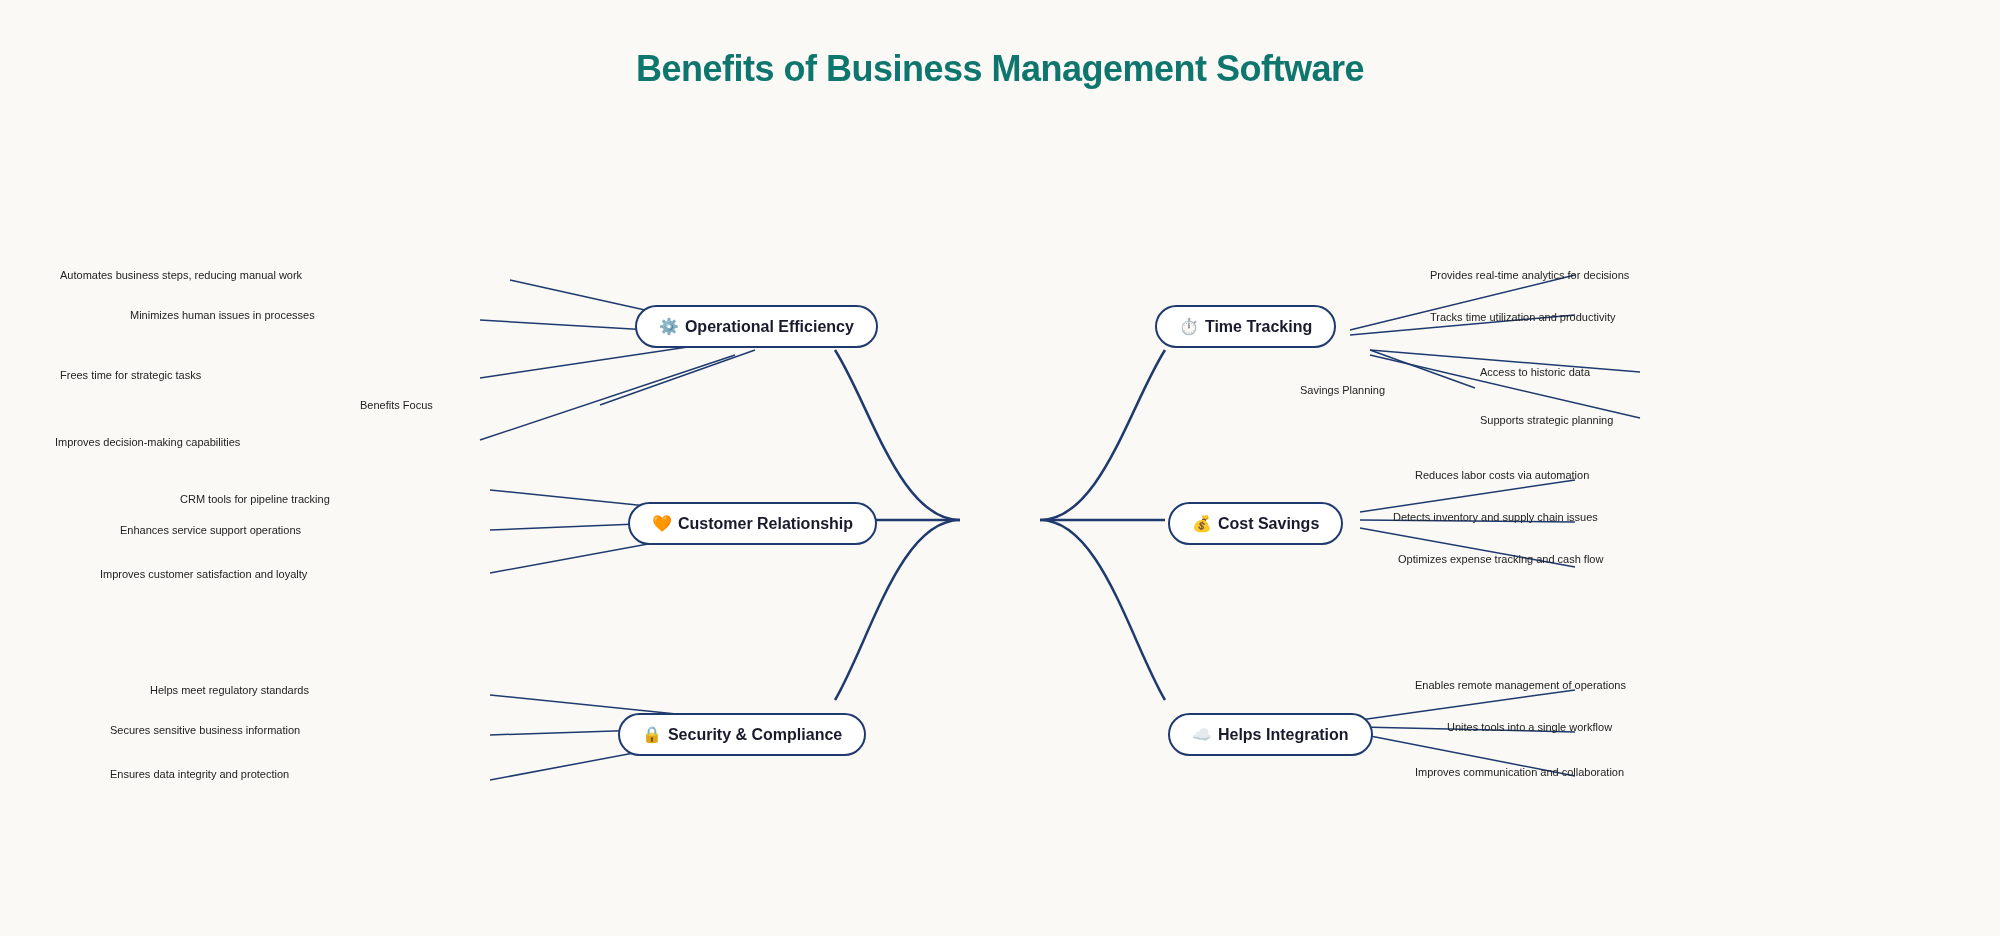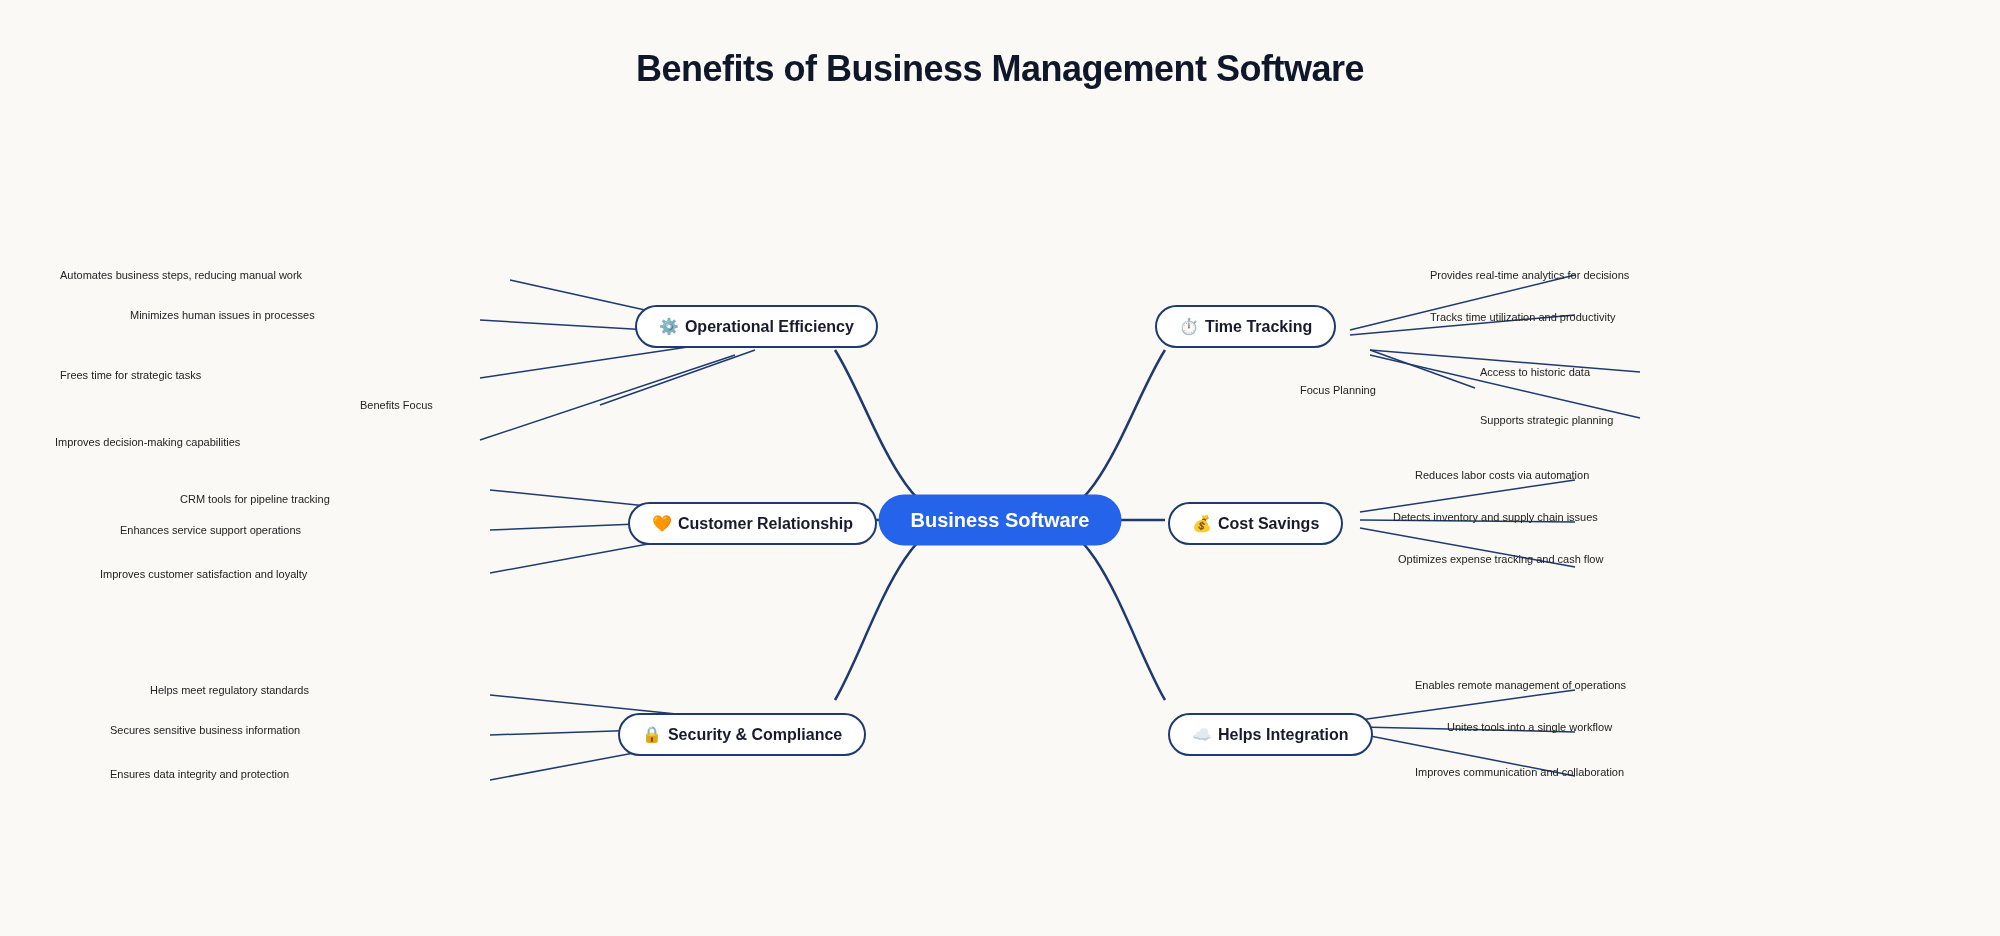--- a/index.html
+++ b/index.html
@@ -11,21 +11,21 @@
       height: 936px;
       overflow: hidden;
       position: relative;
     }
 
     .page-title {
       text-align: center;
       padding-top: 48px;
       font-size: 36px;
       font-weight: 700;
-      color: #0f172a;
+      color: #0f766e;
       letter-spacing: -0.5px;
     }
 
     .mind-map-container {
       position: absolute;
       top: 120px;
       left: 0;
       width: 2000px;
       height: 800px;
     }
@@ -127,21 +127,20 @@
 
     <line x1="1360" y1="392" x2="1575" y2="360" stroke="#1e3a6e" stroke-width="1.5"></line>
     <line x1="1360" y1="400" x2="1575" y2="402" stroke="#1e3a6e" stroke-width="1.5"></line>
     <line x1="1360" y1="408" x2="1575" y2="447" stroke="#1e3a6e" stroke-width="1.5"></line>
 
     <line x1="1360" y1="600" x2="1575" y2="570" stroke="#1e3a6e" stroke-width="1.5"></line>
     <line x1="1360" y1="607" x2="1575" y2="612" stroke="#1e3a6e" stroke-width="1.5"></line>
     <line x1="1360" y1="614" x2="1575" y2="656" stroke="#1e3a6e" stroke-width="1.5"></line>
   </svg>
 
-  <div class="center-node">Business Software</div>
 
   <div class="branch-node" style="left: 635px; top: 185px;">
     <span class="icon">⚙️</span>
     <span>Operational Efficiency</span>
   </div>
 
   <div class="leaf-text" style="left: 60px; top: 148px;">Automates business steps, reducing manual work</div>
   <div class="leaf-text" style="left: 130px; top: 188px;">Minimizes human issues in processes</div>
   <div class="leaf-text" style="left: 60px; top: 248px;">Frees time for strategic tasks</div>
   <div class="leaf-text" style="left: 360px; top: 278px; font-weight:500;">Benefits Focus</div>
@@ -165,21 +164,21 @@
   <div class="leaf-text" style="left: 110px; top: 603px;">Secures sensitive business information</div>
   <div class="leaf-text" style="left: 110px; top: 647px;">Ensures data integrity and protection</div>
 
   <div class="branch-node" style="left: 1155px; top: 185px;">
     <span class="icon">⏱️</span>
     <span>Time Tracking</span>
   </div>
 
   <div class="leaf-text" style="left: 1430px; top: 148px;">Provides real-time analytics for decisions</div>
   <div class="leaf-text" style="left: 1430px; top: 190px;">Tracks time utilization and productivity</div>
-  <div class="leaf-text" style="left: 1300px; top: 263px; font-weight:500;">Focus Planning</div>
+  <div class="leaf-text" style="left: 1300px; top: 263px; font-weight:500;">Savings Planning</div>
   <div class="leaf-text" style="left: 1480px; top: 245px;">Access to historic data</div>
   <div class="leaf-text" style="left: 1480px; top: 293px;">Supports strategic planning</div>
 
   <div class="branch-node" style="left: 1168px; top: 382px;">
     <span class="icon">💰</span>
     <span>Cost Savings</span>
   </div>
 
   <div class="leaf-text" style="left: 1415px; top: 348px;">Reduces labor costs via automation</div>
   <div class="leaf-text" style="left: 1393px; top: 390px;">Detects inventory and supply chain issues</div>

